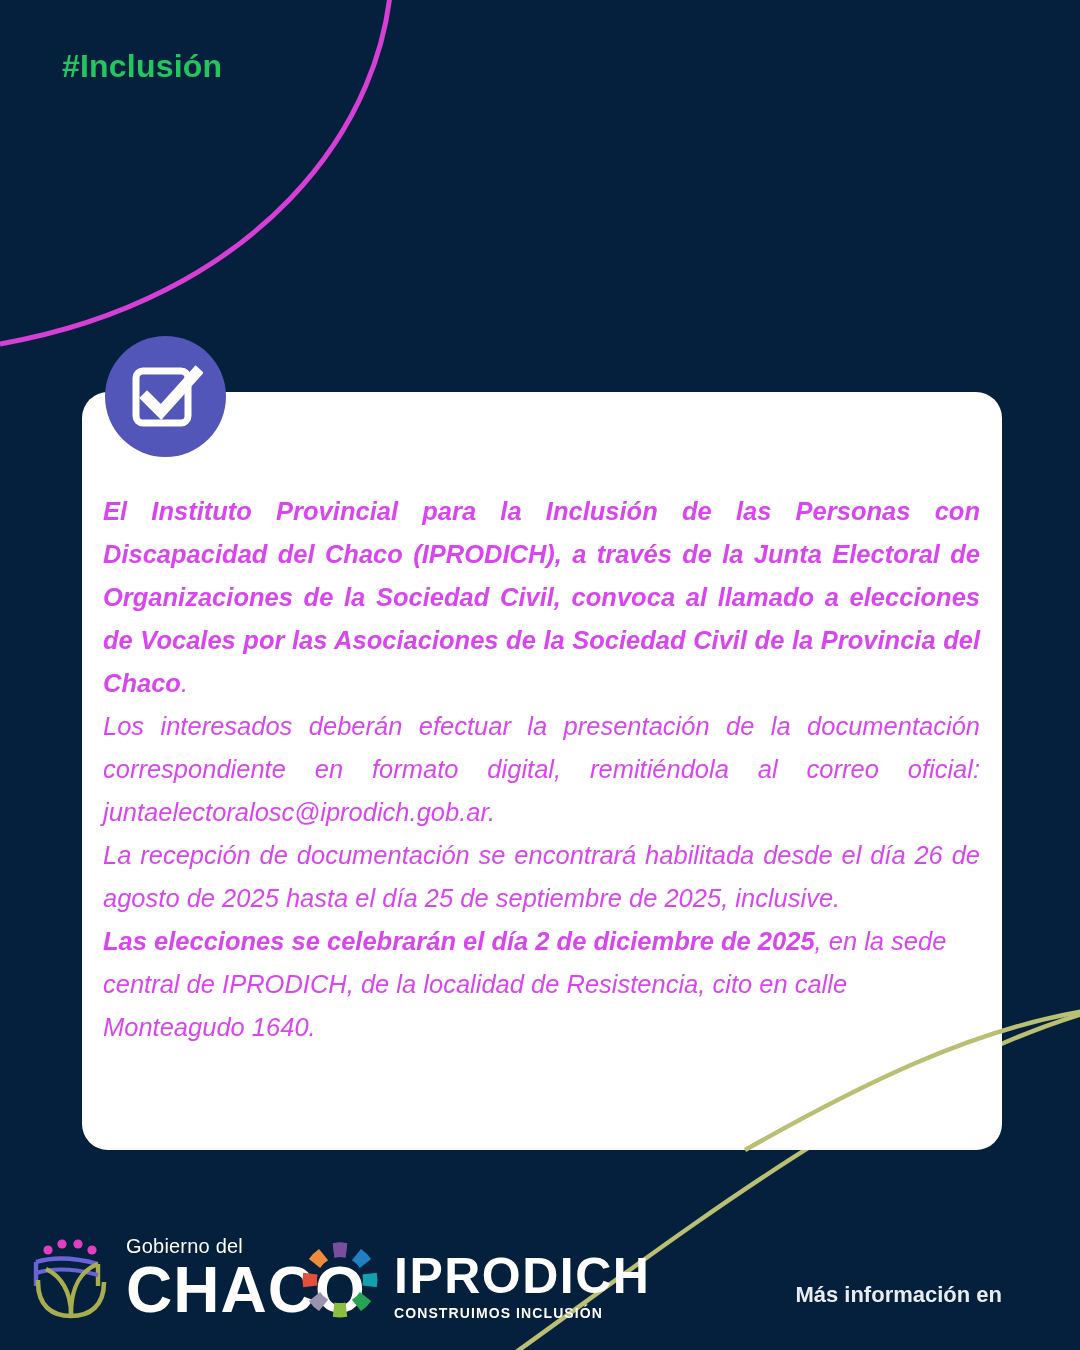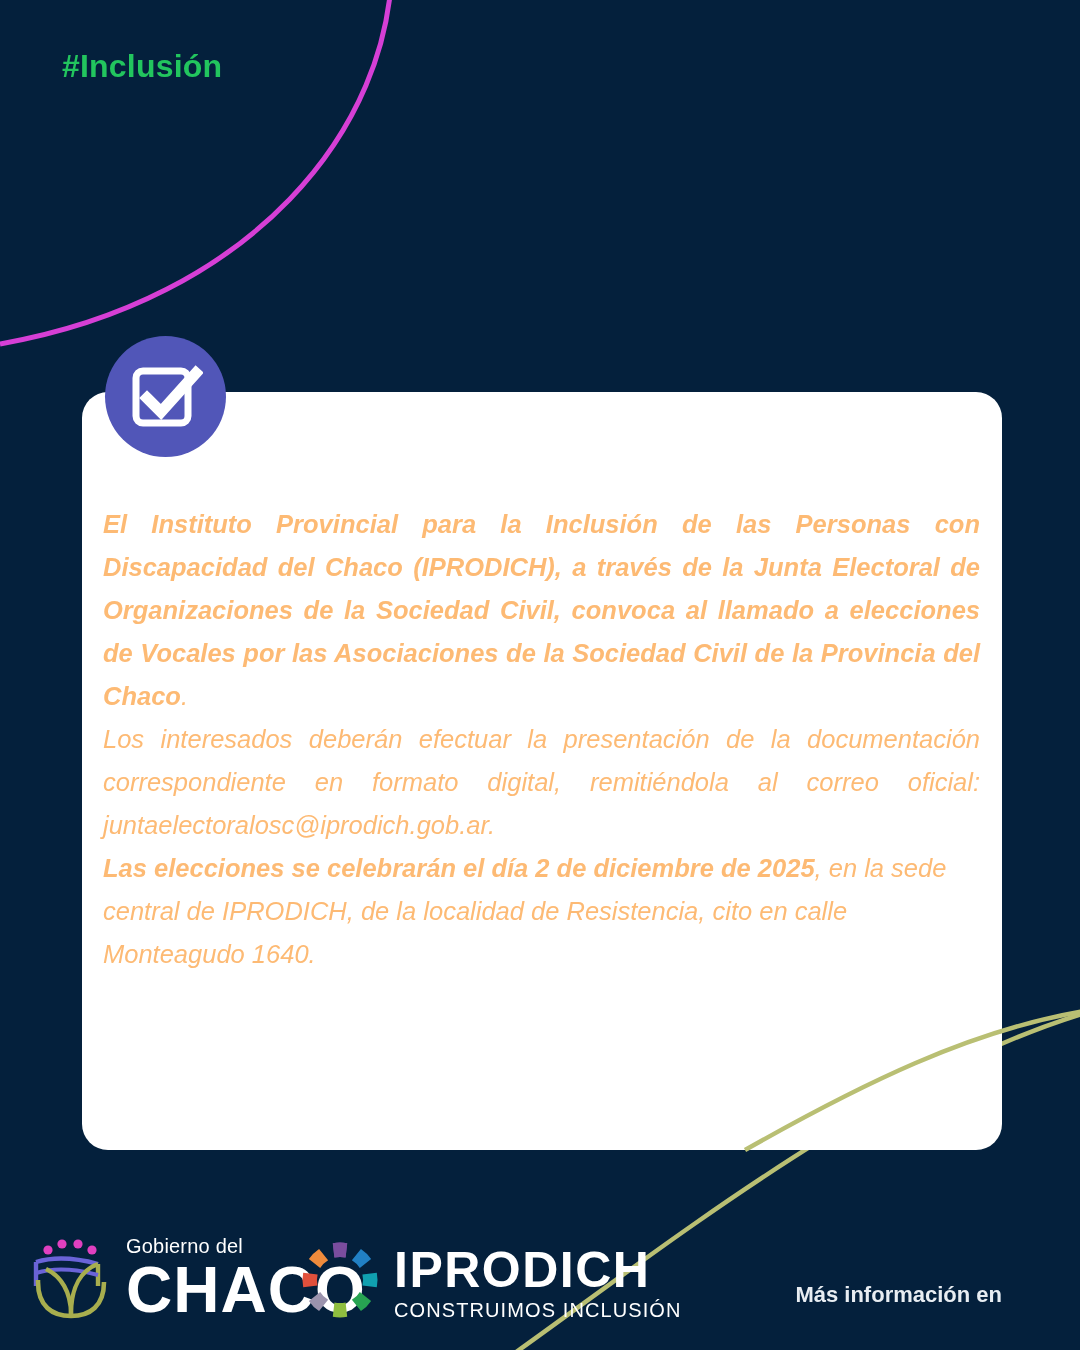--- a/index.html
+++ b/index.html
@@ -33,23 +33,23 @@
   .badge {
     position:absolute; left:105px; top:336px;
     width:121px; height:121px; border-radius:50%;
     background:#5156b8;
     display:flex; align-items:center; justify-content:center;
   }
   .badge svg { display:block; }
 
   
   .body-text {
-    position:absolute; left:103px; top:503px;
+    position:absolute; left:103px; top:490px;
     width:877px;
-    color:#fdba74;
+    color:#d946ef;
     font-size:25.5px;
     line-height:43px;
     text-align:justify;
   }
   .body-text p { margin:0; text-align:justify; }
   .body-text p:last-child { text-align:left; }
   .bi { font-style:italic; font-weight:bold; }
   .it { font-style:italic; font-weight:normal; }
 
   
@@ -71,21 +71,21 @@
   .logo-iprodich {
     position:absolute; left:300px; bottom:30px;
     display:flex; align-items:flex-end; gap:14px;
   }
   .ipro-mark { width:80px; height:80px; }
   .ipro-word { display:flex; flex-direction:column; line-height:1; }
   .ipro-main {
     color:#ffffff; font-size:50px; font-weight:bold; letter-spacing:1.5px;
   }
   .ipro-sub {
-    color:#ffffff; font-size:20px; font-weight:normal;
+    color:#ffffff; font-size:14px; font-weight:bold;
     letter-spacing:1.1px; margin-top:5px;
   }
 
   .footer-info {
     position:absolute; right:78px; bottom:40px;
     text-align:left; color:#e8edf2;
   }
   .footer-info .l1 { font-size:22px; font-weight:bold; line-height:30px; }
   .footer-info .l2 { font-size:22px; font-weight:normal; line-height:30px; }
 </style>
@@ -113,20 +113,21 @@
       <path d="M 18 38 L 32 52 L 67 13" fill="none" stroke="#ffffff" stroke-width="11" stroke-linecap="square" stroke-linejoin="miter"></path>
       <path d="M 18 38 L 32 52 L 67 13" fill="none" stroke="#5156b8" stroke-width="0"></path>
     </svg>
   </div>
 
   <div class="body-text">
     <p>
       <span class="bi">El Instituto Provincial para la Inclusión de las Personas con Discapacidad del Chaco (IPRODICH), a través de la Junta Electoral de Organizaciones de la Sociedad Civil, convoca al llamado a elecciones de Vocales por las Asociaciones de la Sociedad Civil de la Provincia del Chaco</span><span class="it">.</span>
     </p>
     <p class="it">Los interesados deberán efectuar la presentación de la documentación correspondiente en formato digital, remitiéndola al correo oficial: juntaelectoralosc@iprodich.gob.ar.</p>
+    <p class="it">La recepción de documentación se encontrará habilitada desde el día 26 de agosto de 2025 hasta el día 25 de septiembre de 2025, inclusive.</p>
     <p>
       <span class="bi">Las elecciones se celebrarán el día 2 de diciembre de 2025</span><span class="it">, en la sede central de IPRODICH, de la localidad de Resistencia, cito en calle Monteagudo 1640.</span>
     </p>
   </div>
 
   <div class="footer">
 
     <div class="logo-chaco">
       <svg class="chaco-mark" viewBox="0 0 82 86">
         <circle cx="18" cy="14" r="4.6" fill="#e040c0"></circle>

